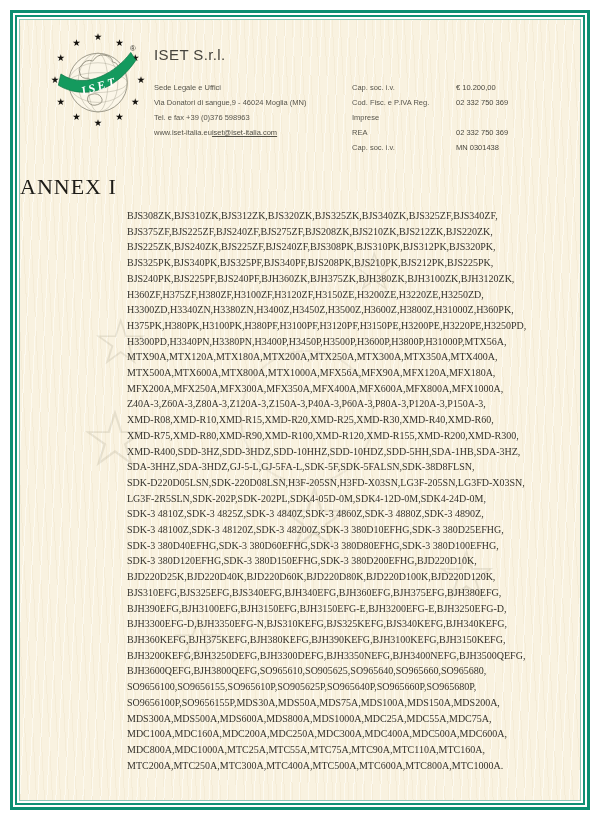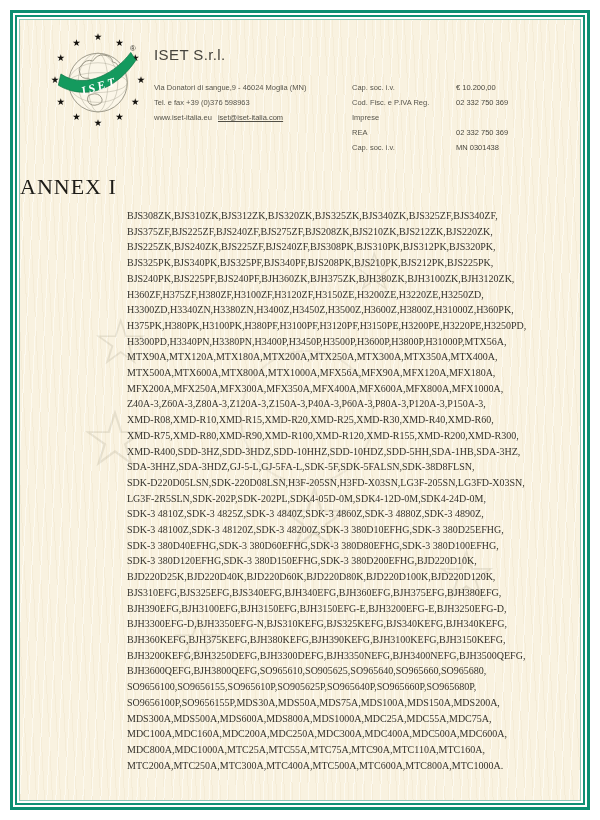--- a/index.html
+++ b/index.html
@@ -20,21 +20,21 @@
   
   .wm{position:absolute;color:rgba(128,122,102,.16);font-family:"DejaVu Sans",sans-serif;z-index:0;line-height:1;}
   .wm-circle{position:absolute;border:2px solid rgba(128,122,102,.10);border-radius:50%;z-index:0;}
 
   
   .logo-wrap{position:absolute;left:16px;top:10px;width:124px;text-align:center;z-index:2;}
   .logo-caption{margin-top:2px;font-size:8px;font-weight:bold;letter-spacing:.3px;
                 color:#2e3656;line-height:11px;}
   .company-name{position:absolute;left:134px;top:26px;font-size:15px;color:#45433c;letter-spacing:.4px;z-index:2;}
   .contact{position:absolute;left:134px;top:60px;font-size:7.5px;color:#56544b;line-height:15px;z-index:2;}
-  .contact .email{text-decoration:underline;margin-left:6px;color:#514f46;text-align:center;}
+  .contact .email{text-decoration:underline;color:#514f46;text-align:center;}
   .registry{position:absolute;left:332px;top:60px;font-size:7.5px;color:#56544b;line-height:15px;z-index:2;}
   .registry .row{display:flex;}
   .registry .lab{width:104px;}
   .registry .val{color:#4a483f;}
 
   
   .annex-title{position:absolute;left:0;top:154px;width:100%;text-align:left;z-index:2;
                font-family:"Liberation Serif",serif;font-size:22px;letter-spacing:1px;color:#1d1c18;}
   .codes{position:absolute;left:107px;top:188px;z-index:1;
          font-family:"Liberation Serif",serif;font-size:10px;line-height:15.7px;
@@ -88,20 +88,21 @@
 
           <path d="M12,64 C30,75 52,75 72,64 C84,57 94,47 102,35 L96,26 C87,38 75,48 61,54 C45,61 28,60 15,51 Z" fill="#149a5e" stroke="#0a7343" stroke-width="0.8"></path>
           <text x="37" y="70" transform="rotate(-17 58 62)" font-family="Liberation Serif, serif" font-style="italic" font-weight="bold" font-size="14" letter-spacing="3" fill="#ffffff">ISET</text>
           <text x="95" y="24" font-size="9" fill="#32302a" font-family="Liberation Sans, sans-serif">®</text>
         </svg>
       </div>
 
       <div class="company-name">ISET S.r.l.</div>
 
       <div class="contact">
+        <div>Sede Legale e Uffici</div>
         <div>Via Donatori di sangue,9 - 46024 Moglia (MN)</div>
         <div>Tel. e fax +39 (0)376 598963</div>
         <div>
           <span>www.iset-italia.eu</span><span class="email">iset@iset-italia.com</span>
         </div>
       </div>
 
       <div class="registry">
         <div class="row">
           <span class="lab">Cap. soc. i.v.</span>

